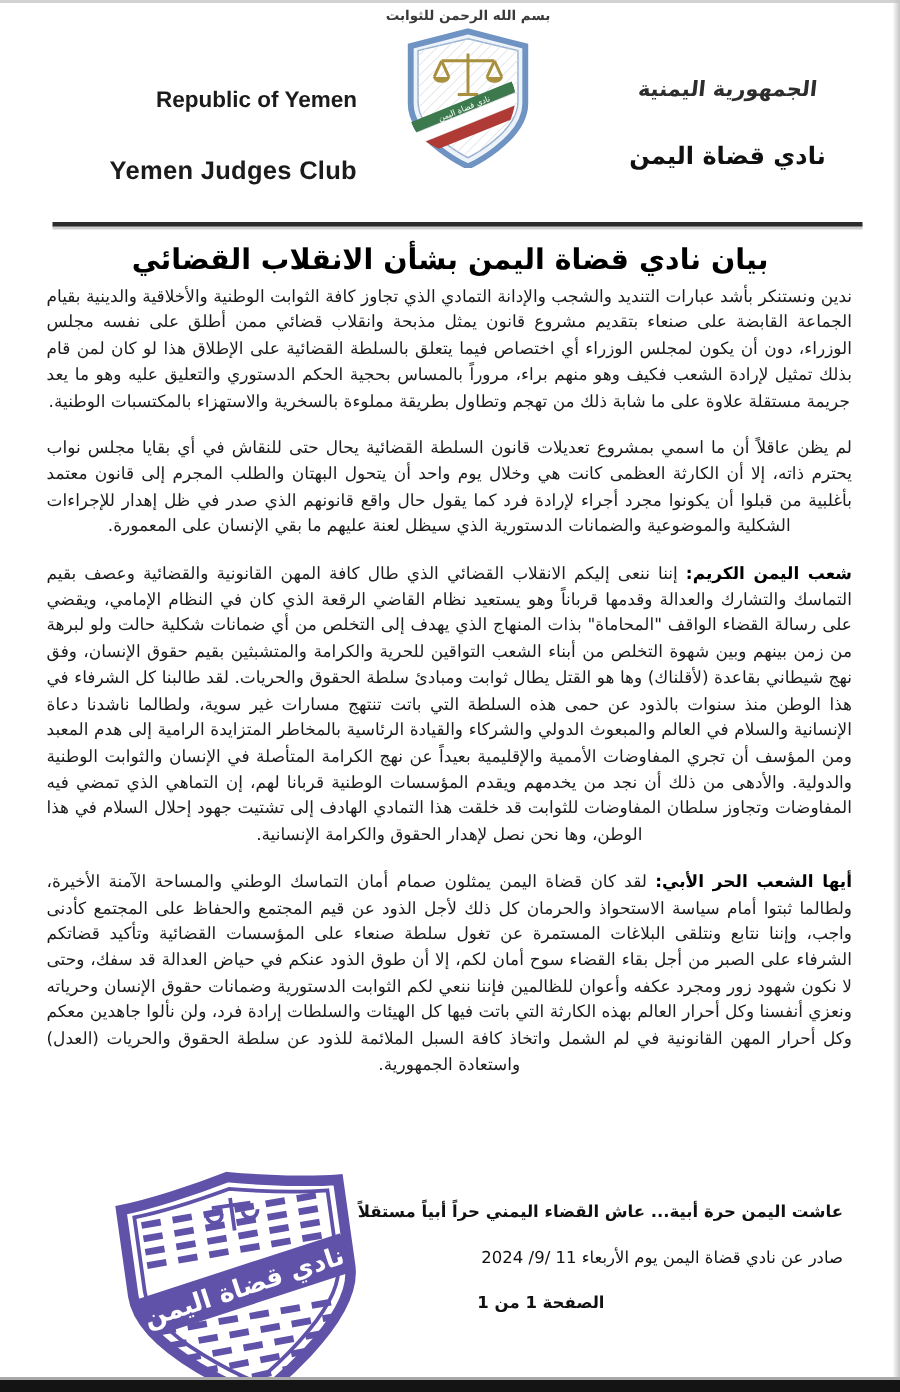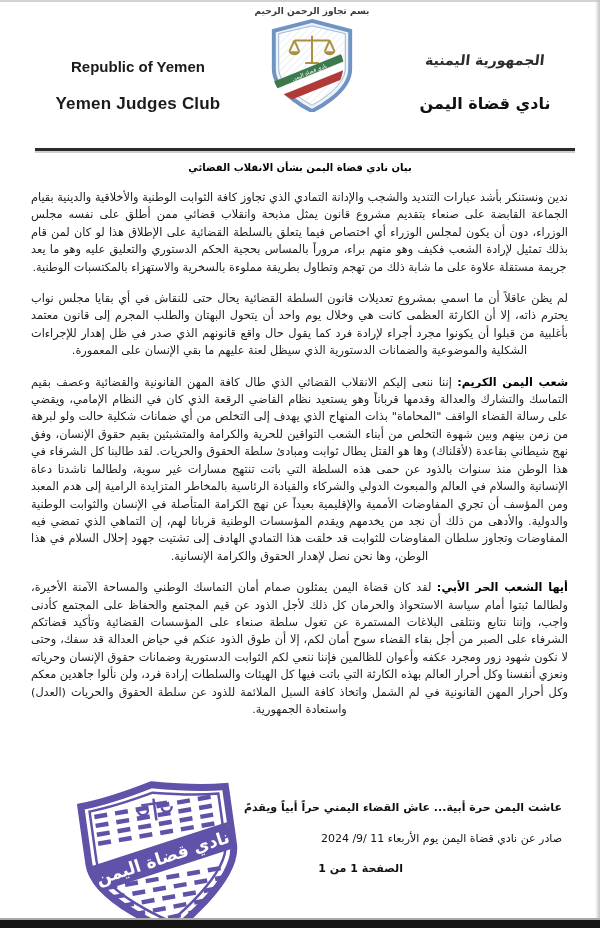--- a/index.html
+++ b/index.html
@@ -10,37 +10,37 @@
   }
   
   .scan-edge-top{position:absolute;top:0;left:0;right:0;height:2px;background:#d2d2d2;}
   .scan-edge-right{position:absolute;top:0;right:0;bottom:0;width:5px;
     background:linear-gradient(to right,rgba(0,0,0,0),#c4c4c4);}
   .scan-edge-bottom{position:absolute;bottom:0;left:0;right:0;height:8px;background:#141414;z-index:30;}
   .scan-edge-bottom::before{content:"";position:absolute;top:-2px;left:0;right:0;height:2px;background:#a8a8a8;}
 
   
   .header{position:absolute;top:38px;left:0;right:0;height:108px;}
-  .hdr-left{position:absolute;left:38px;top:20px;width:200px;text-align:center;
+  .hdr-left{position:absolute;left:38px;top:20px;width:200px;text-align:right;
     font-family:"Liberation Sans",sans-serif;font-weight:bold;color:#1b1b1b;}
   .hdr-left .country{font-size:15px;}
-  .hdr-left .org{font-size:17px;margin-top:19px;letter-spacing:.2px;}
+  .hdr-left .org{font-size:17px;margin-top:29px;letter-spacing:.2px;}
   .hdr-center{position:absolute;left:248px;top:-32px;width:128px;text-align:center;}
   .bismillah{font-size:9px;font-weight:bold;color:#3a3a3a;direction:rtl;}
   .logo-svg{margin-top:2px;}
   .hdr-right{position:absolute;right:30px;top:14px;width:170px;text-align:center;direction:rtl;color:#222;}
   .hdr-right .country-ar{font-size:14px;font-weight:bold;letter-spacing:-.5px;color:#2d2d2d;
     transform:skewX(-6deg);}
   .hdr-right .org-ar{font-size:16px;font-weight:bold;margin-top:26px;color:#111;}
   .header-rule{position:absolute;top:148px;left:35px;right:25px;height:3px;background:#2c2c2c;
     box-shadow:0 2px 0 rgba(60,60,60,.25);}
 
   
   .doc-title{position:absolute;top:162px;left:30px;right:30px;text-align:center;direction:rtl;
-    font-size:10px;font-weight:bold;color:#000;}
+    font-size:19px;font-weight:bold;color:#000;}
   .body-text{position:absolute;top:189px;left:30px;right:32px;direction:rtl;
     font-size:11.3px;line-height:17.4px;text-align:justify;text-align-last:center;color:#1c1c1c;}
   .body-text p{margin:0 0 14px 1px;}
   .lead{font-weight:bold;color:#000;}
 
   
   .slogan{position:absolute;top:801px;right:38px;direction:rtl;font-size:11px;font-weight:bold;color:#111;}
   .issued{position:absolute;top:832px;right:38px;direction:rtl;font-size:11px;font-weight:normal;color:#111;}
   .page-number{position:absolute;top:862px;right:197px;direction:rtl;font-size:11px;font-weight:bold;color:#111;}
 
@@ -53,21 +53,21 @@
 
 <div class="page">
 
   <div class="header">
     <div class="hdr-left">
       <div class="country">Republic of Yemen</div>
       <div class="org">Yemen Judges Club</div>
     </div>
 
     <div class="hdr-center">
-      <div class="bismillah">بسم تجاوز الرحمن الرحيم</div>
+      <div class="bismillah">بسم الله الرحمن للثوابت</div>
       <svg class="logo-svg" width="98" height="94" viewBox="0 0 100 96">
         <defs>
           <pattern id="hatch" width="5" height="5" patternTransform="rotate(45)" patternUnits="userSpaceOnUse">
             <line x1="0" y1="0" x2="0" y2="5" stroke="#d9dee4" stroke-width="1"></line>
           </pattern>
           <clipPath id="shieldclip">
             <path d="M50,5 L87,14 L87,52 C87,75 50,93 50,93 C50,93 13,75 13,52 L13,14 Z"></path>
           </clipPath>
         </defs>
         <path d="M50,3 L89,13 L89,52 C89,77 50,95 50,95 C50,95 11,77 11,52 L11,13 Z" fill="#eef3f9" stroke="#6f93c3" stroke-width="4"></path>
@@ -102,21 +102,21 @@
 
   <div class="doc-title">بيان نادي قضاة اليمن بشأن الانقلاب القضائي</div>
 
   <div class="body-text">
     <p><span>ندين ونستنكر بأشد عبارات التنديد والشجب والإدانة التمادي الذي تجاوز كافة الثوابت الوطنية والأخلاقية والدينية بقيام الجماعة القابضة على صنعاء بتقديم مشروع قانون يمثل مذبحة وانقلاب قضائي ممن أطلق على نفسه مجلس الوزراء، دون أن يكون لمجلس الوزراء أي اختصاص فيما يتعلق بالسلطة القضائية على الإطلاق هذا لو كان لمن قام بذلك تمثيل لإرادة الشعب فكيف وهو منهم براء، مروراً بالمساس بحجية الحكم الدستوري والتعليق عليه وهو ما يعد جريمة مستقلة علاوة على ما شابة ذلك من تهجم وتطاول بطريقة مملوءة بالسخرية والاستهزاء بالمكتسبات الوطنية.</span></p>
     <p><span>لم يظن عاقلاً أن ما اسمي بمشروع تعديلات قانون السلطة القضائية يحال حتى للنقاش في أي بقايا مجلس نواب يحترم ذاته، إلا أن الكارثة العظمى كانت هي وخلال يوم واحد أن يتحول البهتان والطلب المجرم إلى قانون معتمد بأغلبية من قبلوا أن يكونوا مجرد أجراء لإرادة فرد كما يقول حال واقع قانونهم الذي صدر في ظل إهدار للإجراءات الشكلية والموضوعية والضمانات الدستورية الذي سيظل لعنة عليهم ما بقي الإنسان على المعمورة.</span></p>
     <p><span class="lead">شعب اليمن الكريم:</span><span> إننا ننعى إليكم الانقلاب القضائي الذي طال كافة المهن القانونية والقضائية وعصف بقيم التماسك والتشارك والعدالة وقدمها قرباناً وهو يستعيد نظام القاضي الرقعة الذي كان في النظام الإمامي، ويقضي على رسالة القضاء الواقف "المحاماة" بذات المنهاج الذي يهدف إلى التخلص من أي ضمانات شكلية حالت ولو لبرهة من زمن بينهم وبين شهوة التخلص من أبناء الشعب التواقين للحرية والكرامة والمتشبثين بقيم حقوق الإنسان، وفق نهج شيطاني بقاعدة (لأقلناك) وها هو القتل يطال ثوابت ومبادئ سلطة الحقوق والحريات. لقد طالبنا كل الشرفاء في هذا الوطن منذ سنوات بالذود عن حمى هذه السلطة التي باتت تنتهج مسارات غير سوية، ولطالما ناشدنا دعاة الإنسانية والسلام في العالم والمبعوث الدولي والشركاء والقيادة الرئاسية بالمخاطر المتزايدة الرامية إلى هدم المعبد ومن المؤسف أن تجري المفاوضات الأممية والإقليمية بعيداً عن نهج الكرامة المتأصلة في الإنسان والثوابت الوطنية والدولية. والأدهى من ذلك أن نجد من يخدمهم ويقدم المؤسسات الوطنية قربانا لهم، إن التماهي الذي تمضي فيه المفاوضات وتجاوز سلطان المفاوضات للثوابت قد خلقت هذا التمادي الهادف إلى تشتيت جهود إحلال السلام في هذا الوطن، وها نحن نصل لإهدار الحقوق والكرامة الإنسانية.</span></p>
     <p><span class="lead">أيها الشعب الحر الأبي:</span><span> لقد كان قضاة اليمن يمثلون صمام أمان التماسك الوطني والمساحة الآمنة الأخيرة، ولطالما ثبتوا أمام سياسة الاستحواذ والحرمان كل ذلك لأجل الذود عن قيم المجتمع والحفاظ على المجتمع كأدنى واجب، وإننا نتابع ونتلقى البلاغات المستمرة عن تغول سلطة صنعاء على المؤسسات القضائية وتأكيد قضاتكم الشرفاء على الصبر من أجل بقاء القضاء سوح أمان لكم، إلا أن طوق الذود عنكم في حياض العدالة قد سفك، وحتى لا نكون شهود زور ومجرد عكفه وأعوان للظالمين فإننا ننعي لكم الثوابت الدستورية وضمانات حقوق الإنسان وحرياته ونعزي أنفسنا وكل أحرار العالم بهذه الكارثة التي باتت فيها كل الهيئات والسلطات إرادة فرد، ولن نألوا جاهدين معكم وكل أحرار المهن القانونية في لم الشمل واتخاذ كافة السبل الملائمة للذود عن سلطة الحقوق والحريات (العدل) واستعادة الجمهورية.</span></p>
   </div>
 
-  <div class="slogan">عاشت اليمن حرة أبية... عاش القضاء اليمني حراً أبياً ويقدمً</div>
+  <div class="slogan">عاشت اليمن حرة أبية... عاش القضاء اليمني حراً أبياً مستقلاً</div>
   <div class="issued">صادر عن نادي قضاة اليمن يوم الأربعاء 11 /9/ 2024</div>
   <div class="page-number">الصفحة 1 من 1</div>
 
   <svg class="stamp" viewBox="0 0 210 160">
     <defs>
       <clipPath id="stampclip">
         <path d="M105,4 C130,10 160,15 178,16 L178,74 C178,112 105,152 105,152 C105,152 32,112 32,74 L32,16 C50,15 80,10 105,4 Z"></path>
       </clipPath>
     </defs>
     <g stroke="#4a3a9c" fill="none">

